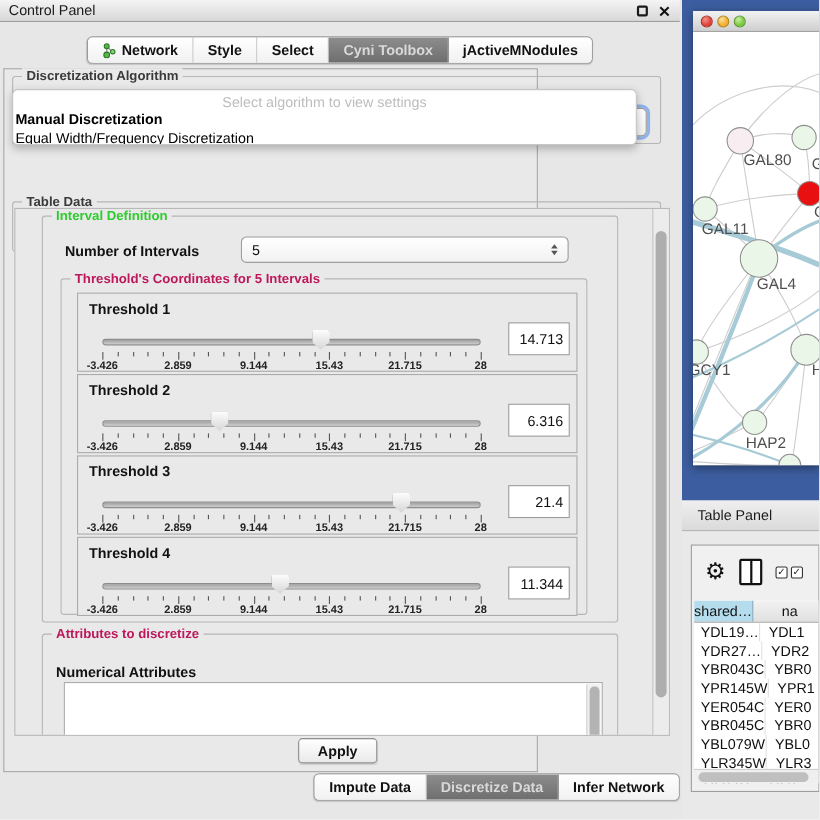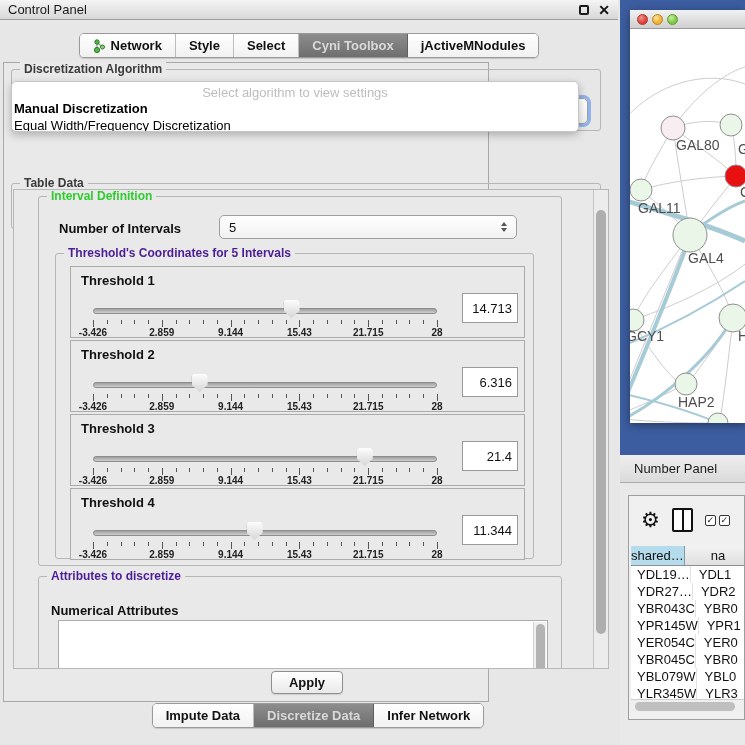--- a/index.html
+++ b/index.html
@@ -25,21 +25,21 @@
   .segment:last-child{border-right:none;}
   .segment.selected{background:linear-gradient(#8d8d8d,#6e6e6e);color:#d9d9d9;border-right:1px solid #5f5f5f;}
 
   .content-frame{position:absolute;left:3px;top:62px;width:486px;height:640px;
                  border:1px solid #a8a8a8;background:#e9e9e9;}
 
   .group{position:absolute;border:1px solid #b6b6b6;border-radius:3px;}
   .group-label{position:absolute;top:-8px;left:8px;background:#e9e9e9;padding:0 4px;
                font-size:12px;font-weight:bold;color:#3a3a3a;line-height:14px;}
   .group-label.green{color:#2ecc2e;}
-  .group-label.blue{color:#4c1d95;}
+  .group-label.blue{color:#be185d;}
 
   .combo{position:absolute;display:flex;align-items:center;padding:0 9px;
          background:linear-gradient(#ffffff,#f1f1f1);border:1px solid #9f9f9f;border-radius:5px;
          font-size:13px;color:#111;}
   .combo.focused{box-shadow:0 0 0 3px rgba(95,150,235,.65);}
   .spinner{margin-left:auto;display:flex;flex-direction:column;gap:2px;align-items:center;}
   .spinner i{width:0;height:0;border-left:3.5px solid transparent;border-right:3.5px solid transparent;}
   .spinner .up{border-bottom:4px solid #555;}
   .spinner .dn{border-top:4px solid #555;}
 
@@ -85,21 +85,21 @@
   .attr-subtitle{position:absolute;left:12px;top:26px;font-size:13px;font-weight:bold;}
   .listbox{position:absolute;left:19px;top:43px;width:490px;height:70px;background:#fff;border:1px solid #ababab;overflow:hidden;}
   .list-item{font-size:13px;color:#111;padding:0 8px;line-height:16px;}
   .list-vscroll{position:absolute;right:1px;top:1px;width:13px;height:66px;background:#f0f0f0;border-left:1px solid #d0d0d0;}
   .list-vscroll .thumb{position:absolute;left:2px;top:2px;width:9px;height:58px;background:#b3b3b3;border-radius:5px;}
 
   .apply-btn{position:absolute;left:267px;top:608px;width:72px;height:23px;border:1px solid #8f8f8f;border-radius:4px;
              background:linear-gradient(#ffffff,#e9e9e9);font-size:13px;font-weight:bold;
              display:flex;align-items:center;justify-content:center;box-shadow:0 1px 1px rgba(0,0,0,.12);}
 
-  .bottom-tabbar{position:absolute;left:0;top:703px;width:618px;display:flex;justify-content:center;padding-left:18px;}
+  .bottom-tabbar{position:absolute;left:0;top:703px;width:618px;display:flex;justify-content:flex-end;padding-left:18px;}
 
   
   .right-area{position:absolute;left:620px;top:0;width:125px;height:745px;background:#e9e9e9;}
   .desktop{position:absolute;left:0;top:0;width:125px;height:455px;background:#3c5d9f;}
   .net-window{position:absolute;left:10px;top:10px;width:115px;height:413px;background:#fff;box-shadow:0 2px 8px rgba(0,0,0,.4);}
   .net-titlebar{position:absolute;left:0;top:0;width:100%;height:19px;
                 background:linear-gradient(#f2f2f2,#cfcfcf);border-bottom:1px solid #9a9a9a;
                 display:flex;align-items:center;gap:4px;padding:0 7px;}
   .light{width:11px;height:11px;border-radius:50%;}
   .light.red{background:radial-gradient(circle at 35% 30%,#f2948c,#dd4338 60%);border:1px solid #a8342c;}
@@ -457,21 +457,21 @@
               <text x="58" y="234" fill="#4f4f4f" font-size="14" font-family="&quot;Liberation Sans&quot;, sans-serif">GAL4</text>
               <text x="-4" y="312" fill="#4f4f4f" font-size="14" font-family="&quot;Liberation Sans&quot;, sans-serif">GCY1</text>
               <text x="108" y="312" fill="#4f4f4f" font-size="14" font-family="&quot;Liberation Sans&quot;, sans-serif">H</text>
               <text x="48" y="378" fill="#4f4f4f" font-size="14" font-family="&quot;Liberation Sans&quot;, sans-serif">HAP2</text>
             </svg>
         </div>
       </div>
     </div>
 
     <div class="tablepanel-bar">
-      <span>Number Panel</span>
+      <span>Table Panel</span>
     </div>
 
     <div class="tp-body">
       <div class="tp-frame">
         <div class="tp-toolbar">
           <span class="gear">⚙</span>
           <span class="cols-icon"></span>
           <span style="display:flex;gap:3px;">
             <span class="cb">✓</span>
             <span class="cb">✓</span>

